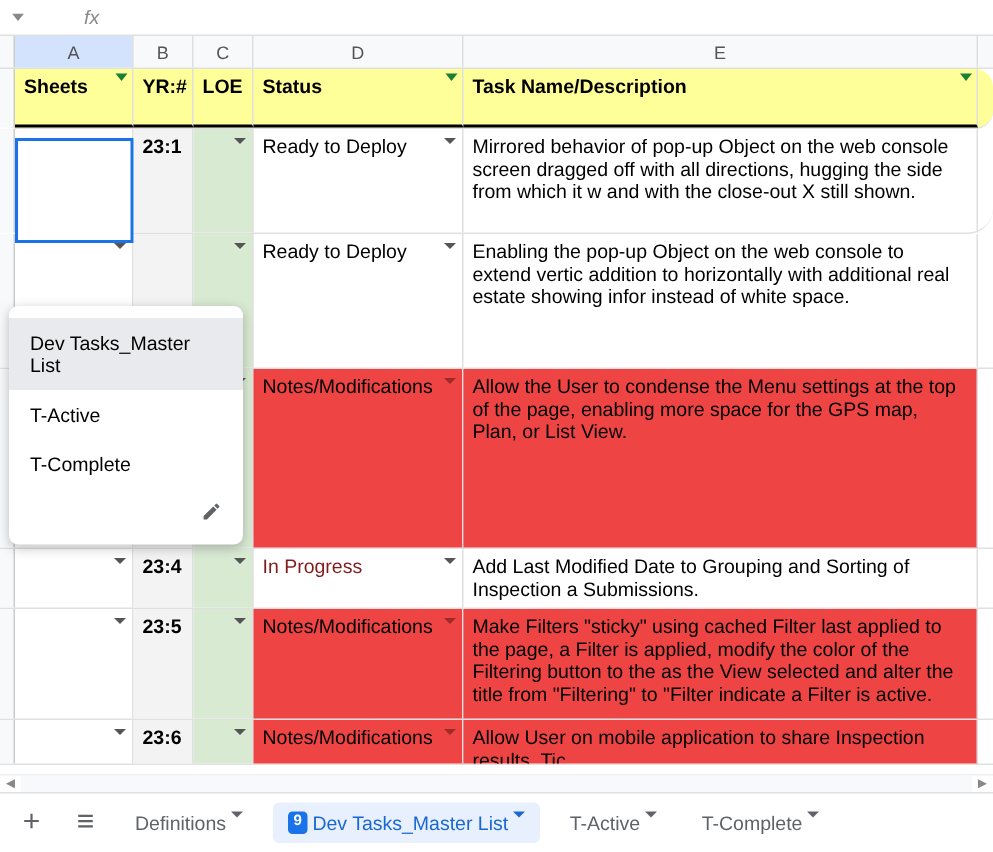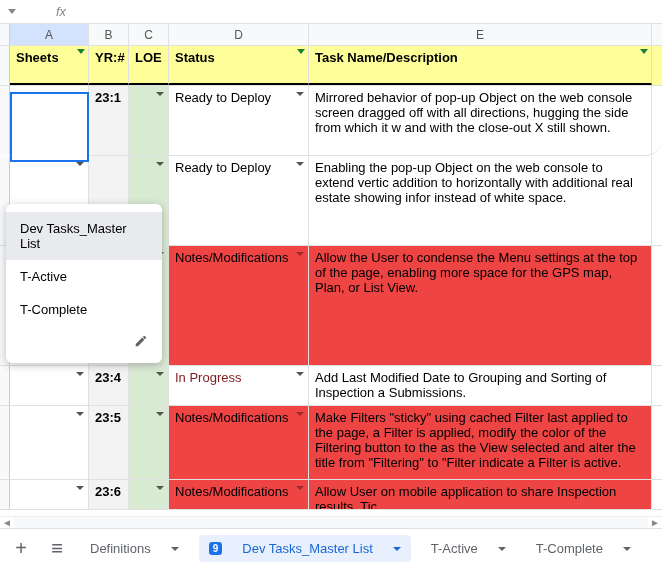--- a/index.html
+++ b/index.html
@@ -9,21 +9,21 @@
 .fb-dropdown { width: 40px; color: #888; font-size: 11px; display: flex; align-items: center; }
 .fb-fx { font-style: italic; color: #888; font-size: 13px; margin-left: 8px; }
 
 .col-headers { display: flex; height: 22px; background: #f8f9fa; border-bottom: 1px solid #e0e0e0; }
 .col-header { border-right: 1px solid #e0e0e0; display: flex; align-items: center; justify-content: center; color: #555; font-size: 12px; }
 .col-header.selected { background: #d3e3fd; }
 .row-header-spacer { width: 10px; border-right: 1px solid #ccc; }
 
 .grid { position: relative; }
 .row { display: flex; border-bottom: 1px solid #e0e0e0; }
-.row.header-row { background: #ffff99; font-weight: bold; height: 40px; }
+.row.header-row { background: #ffff99; font-weight: bold; height: 40px; border-radius: 12px; }
 .row.header-row .cell { border-bottom: 2px solid #000; }
 .cell { border-right: 1px solid #e0e0e0; padding: 4px 6px; display: flex; align-items: flex-start; position: relative; overflow: hidden; }
 .row-handle { width: 10px; border-right: 1px solid #ccc; background: #f8f9fa; }
 
 .w-a { width: 79px; }
 .w-b { width: 40px; }
 .w-c { width: 40px; }
 .w-d { width: 140px; }
 .w-e { width: 343px; }
 
@@ -39,21 +39,21 @@
 
 .editing-cell { position: absolute; left: 10px; top: 46px; width: 79px; height: 70px; border: 2px solid #1a73e8; background: #fff; z-index: 5; }
 
 .dropdown-popup { position: absolute; left: 6px; top: 158px; width: 156px; background: #fff; border-radius: 6px; box-shadow: 0 2px 8px rgba(0,0,0,0.25); z-index: 10; padding: 8px 0; }
 .dropdown-item { padding: 9px 14px; font-size: 13px; cursor: pointer; }
 .dropdown-item.selected { background: #e8eaed; }
 .dropdown-edit { text-align: right; padding: 8px 14px 4px; }
 
 .bottom-bar { position: absolute; bottom: 0; left: 0; right: 0; height: 40px; border-top: 1px solid #e0e0e0; background: #fff; display: flex; align-items: center; padding: 0 8px; gap: 10px; }
 .bottom-btn { width: 26px; height: 26px; display: flex; align-items: center; justify-content: center; color: #5f6368; font-size: 20px; cursor: pointer; border-radius: 4px; }
-.sheet-tab { display: flex; align-items: center; gap: 20px; padding: 6px 10px; border-radius: 4px; cursor: pointer; color: #5f6368; }
+.sheet-tab { display: flex; gap: 3px; padding: 6px 10px; border-radius: 4px; cursor: pointer; color: #5f6368; }
 .sheet-tab.active { background: #e8f0fe; color: #1967d2; font-weight: 500; }
 .sheet-tab .count-badge { background: #1a73e8; color: #fff; font-size: 10px; padding: 1px 4px; border-radius: 3px; font-weight: bold; }
 .tab-arrow { width: 0; height: 0; border-left: 4px solid transparent; border-right: 4px solid transparent; border-top: 4px solid #5f6368; }
 .sheet-tab.active .tab-arrow { border-top-color: #1967d2; }
 
 .scroll-area { position: absolute; left:0; right:0; bottom: 40px; height: 12px; border-top: 1px solid #eee; display:flex; }
 .scroll-left-arrow, .scroll-right-arrow { width: 14px; display:flex; align-items:center; justify-content:center; color:#888; font-size:10px; }
 .scroll-track { flex:1; background:#f8f9fa; }
 
 .pencil-icon { width:14px; height:14px; display:inline-block; }

